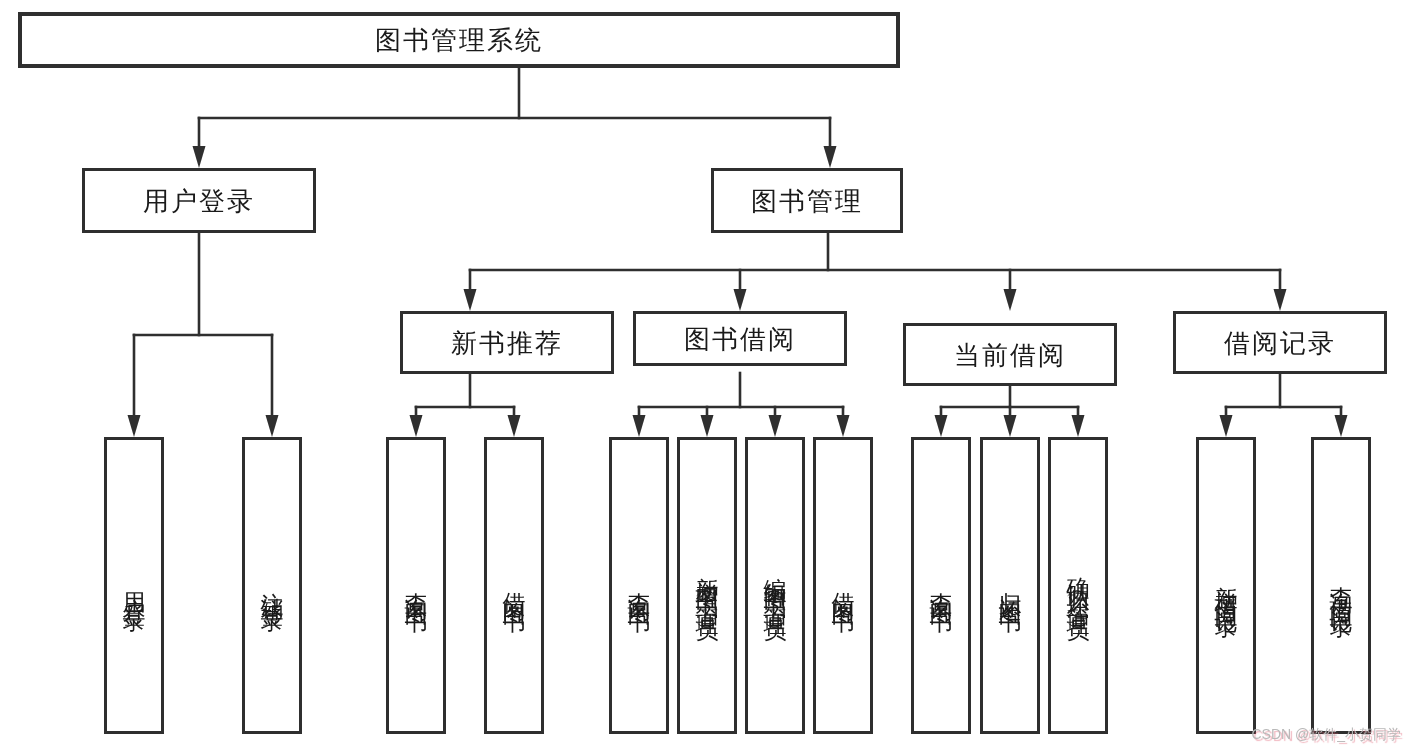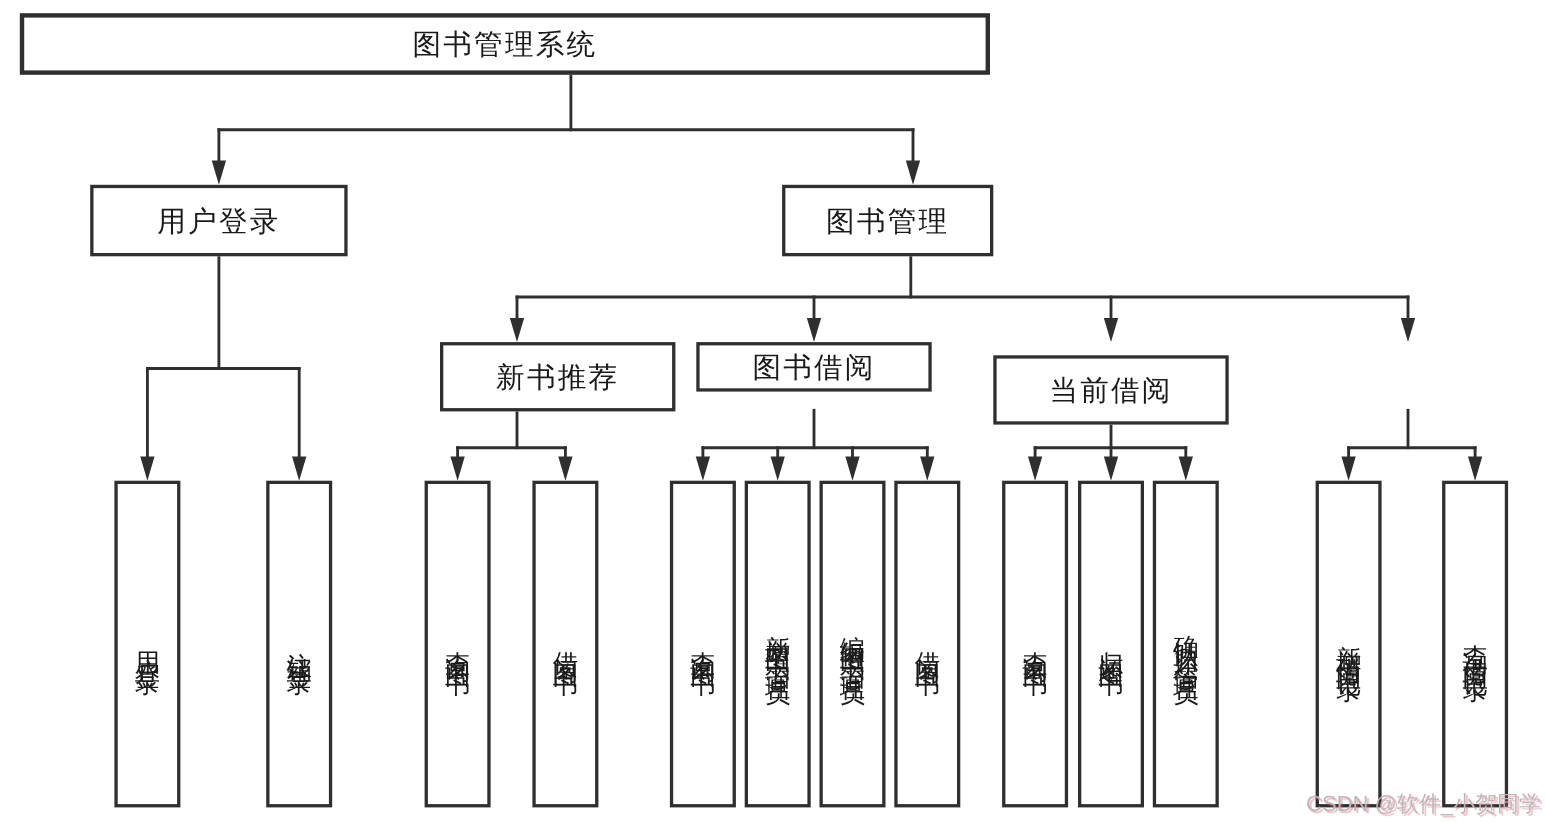--- a/index.html
+++ b/index.html
@@ -46,21 +46,21 @@
     text-orientation: mixed;
     font-size: 23px;
     letter-spacing: 6px;
     line-height: 1;
     white-space: nowrap;
   }
   #watermark {
     position: absolute;
     right: 4px;
     bottom: 3px;
-    font-size: 20px;
+    font-size: 14px;
     color: #b9b9b9;
     text-shadow: 2px 2px 1px rgba(224, 92, 110, 0.45);
     z-index: 3;
     white-space: nowrap;
   }
 </style>
 </head>
 <body>
 
 <div id="canvas">
@@ -138,26 +138,29 @@
   <div class="box" style="left:82px; top:168px; width:234px; height:65px;">
     <span class="h-label">用户登录</span>
   </div>
   <div class="box" style="left:711px; top:168px; width:192px; height:65px;">
     <span class="h-label">图书管理</span>
   </div>
 
   <div class="box" style="left:364px; top:311px; width:214px; height:63px;margin-left:36px;">
     <span class="h-label">新书推荐</span>
   </div>
-  <div class="box" style="left:633px; top:311px; width:214px; height:45px;">
+  <div class="box" style="left:633px; top:311px; width:214px; height:55px;">
     <span class="h-label">图书借阅</span>
   </div>
   <div class="box" style="left:903px; top:311px; width:214px; height:63px;margin-top:12px;">
     <span class="h-label">当前借阅</span>
   </div>
+  <div class="box" style="left:1173px; top:311px; width:214px; height:63px;">
+    <span class="h-label">借阅记录</span>
+  </div>
 
   <div class="box leaf" style="left:104px; top:437px; width:60px; height:297px;">
     <span class="v-label">用户登录</span>
   </div>
   <div class="box leaf" style="left:242px; top:437px; width:60px; height:297px;">
     <span class="v-label">注销登录</span>
   </div>
 
   <div class="box leaf" style="left:386px; top:437px; width:60px; height:297px;">
     <span class="v-label">查询图书</span>

